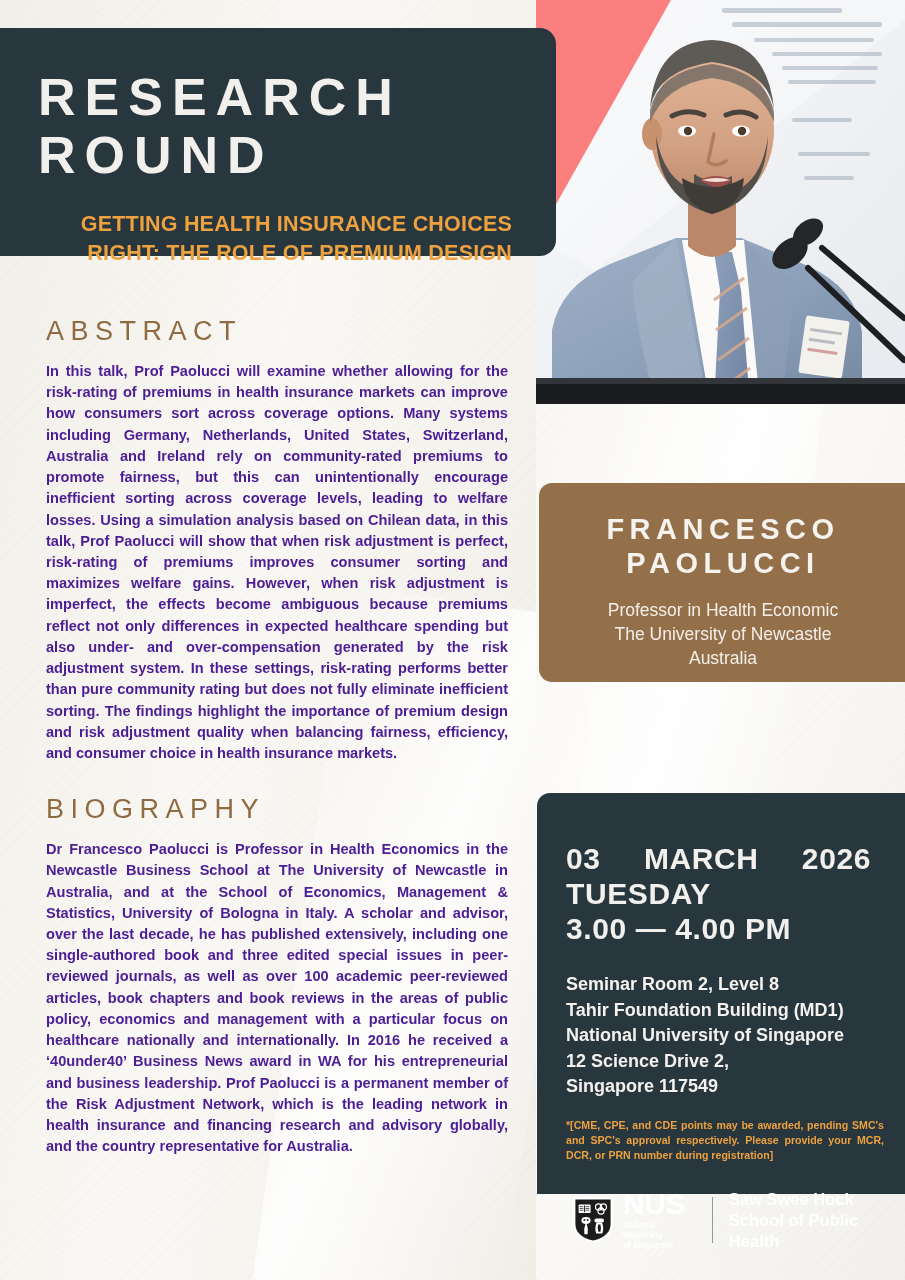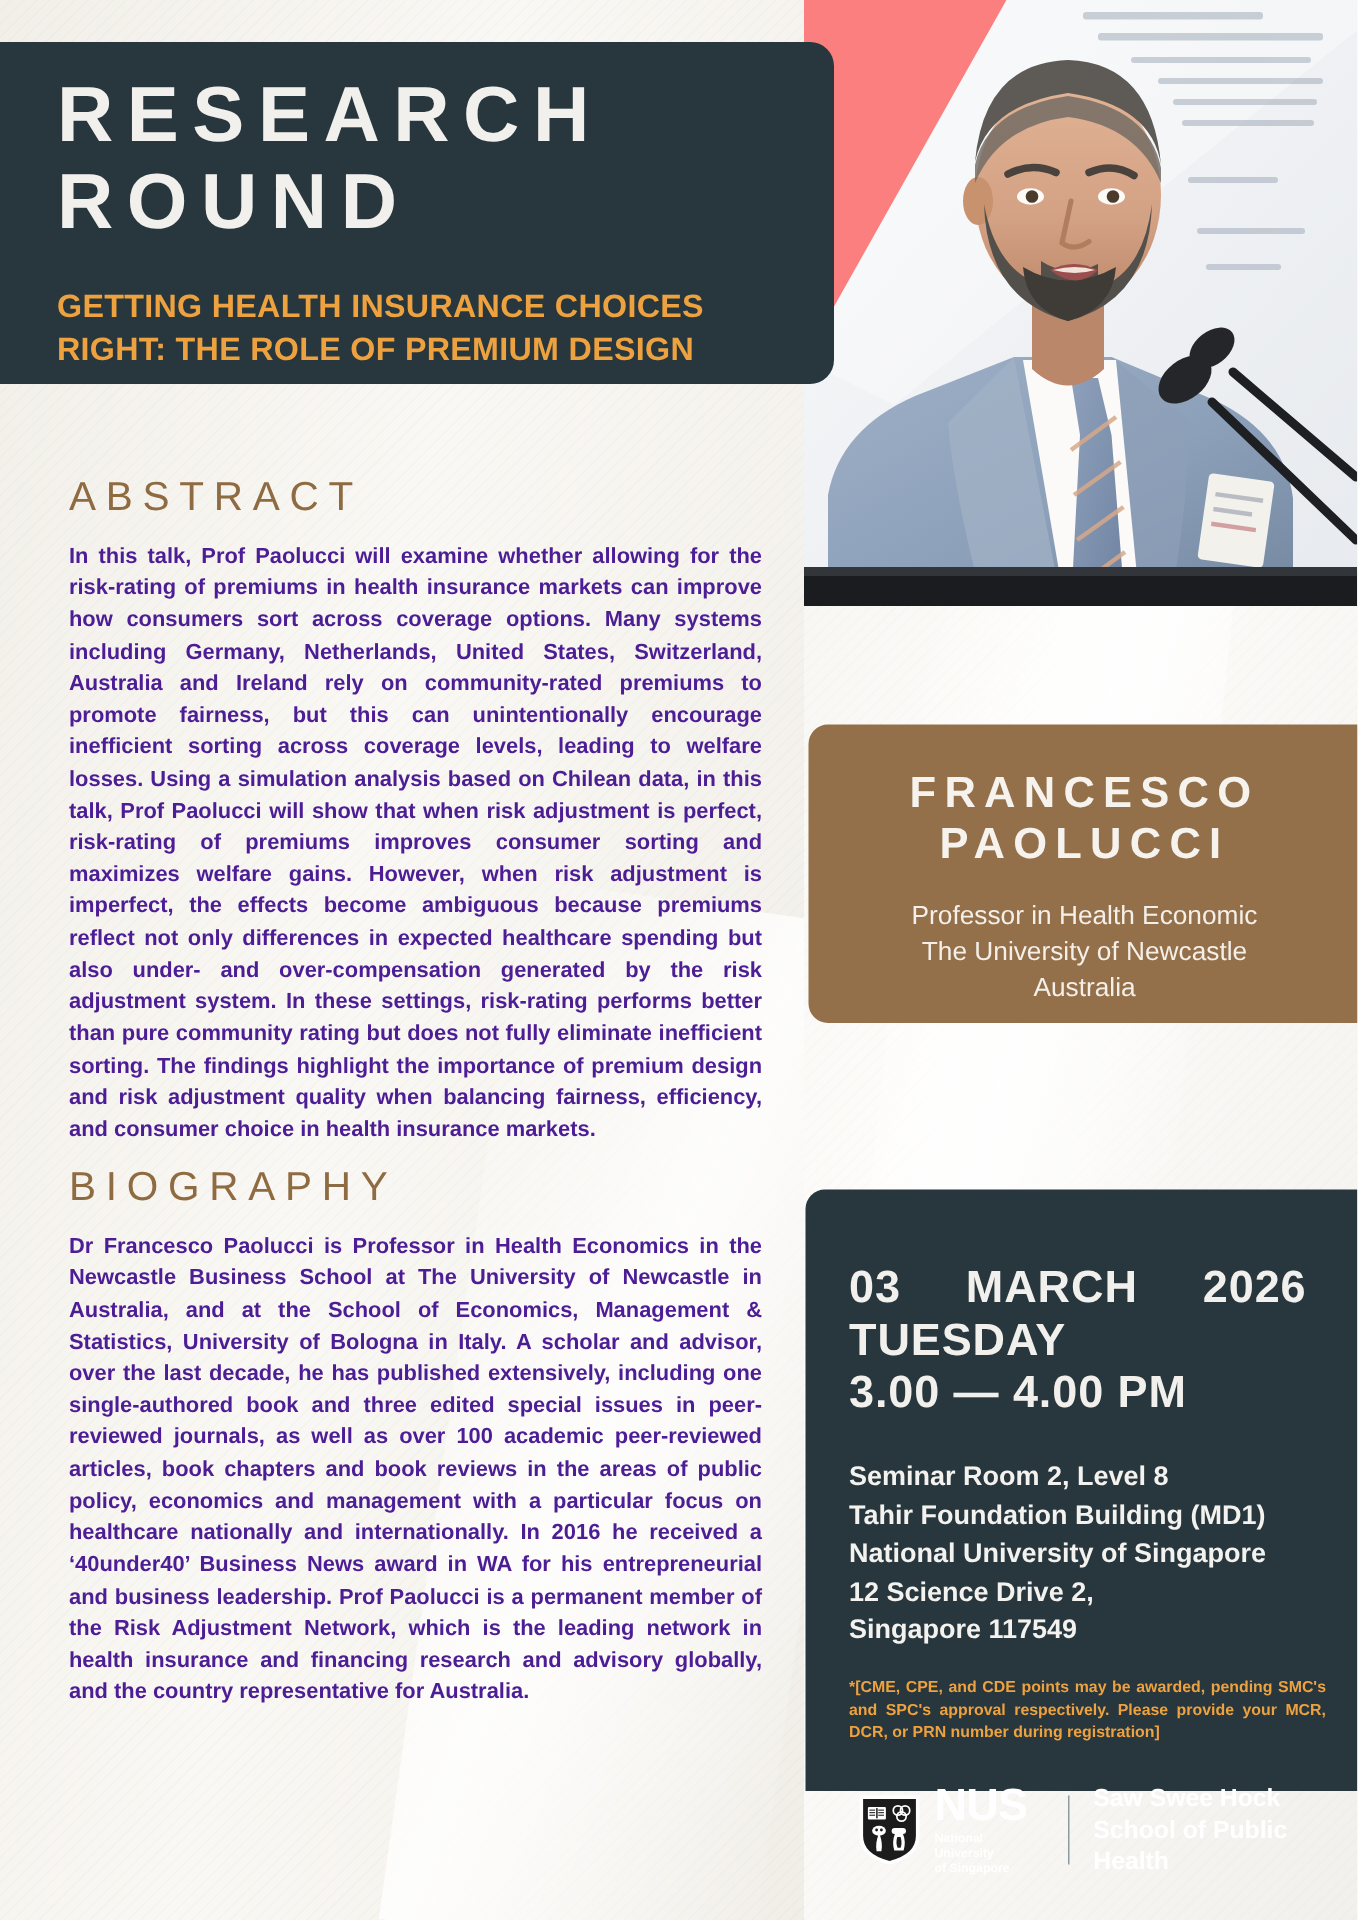--- a/index.html
+++ b/index.html
@@ -62,38 +62,39 @@
   }
 
   
   .header-block {
     position: absolute;
     left: 0; top: 28px;
     width: 556px; height: 228px;
     background: #27373d;
     border-radius: 0 16px 16px 0;
     box-sizing: border-box;
-    padding: 20px 44px 0 38px;
+    padding: 40px 44px 0 38px;
     z-index: 5;
   }
   .title-line {
     color: #f2f0ec;
     font-size: 52px;
     font-weight: bold;
     letter-spacing: 9px;
     line-height: 1.12;
     margin: 0;
   }
   .subtitle {
     margin-top: 26px;
     color: #eda13f;
     font-size: 21.5px;
     font-weight: bold;
     line-height: 1.33;
     letter-spacing: 0.2px;
+    text-align: right;
   }
 
   
   .photo {
     position: absolute;
     left: 536px; top: 0;
     width: 369px; height: 404px;
     overflow: hidden;
     z-index: 3;
   }
@@ -114,21 +115,21 @@
     margin: 0 0 14px 0;
   }
   .body-text {
     color: #4c1d95;
     font-size: 14.6px;
     font-weight: bold;
     line-height: 1.455;
     text-align: justify;
     margin: 0;
   }
-  .bio-head { margin-top: 12px; }
+  .bio-head { margin-top: 30px; }
 
   
   .speaker-card {
     position: absolute;
     left: 539px; top: 483px;
     width: 368px; height: 199px;
     background: #94704a;
     border-radius: 13px 0 0 13px;
     box-sizing: border-box;
     padding: 30px 24px 0 24px;

